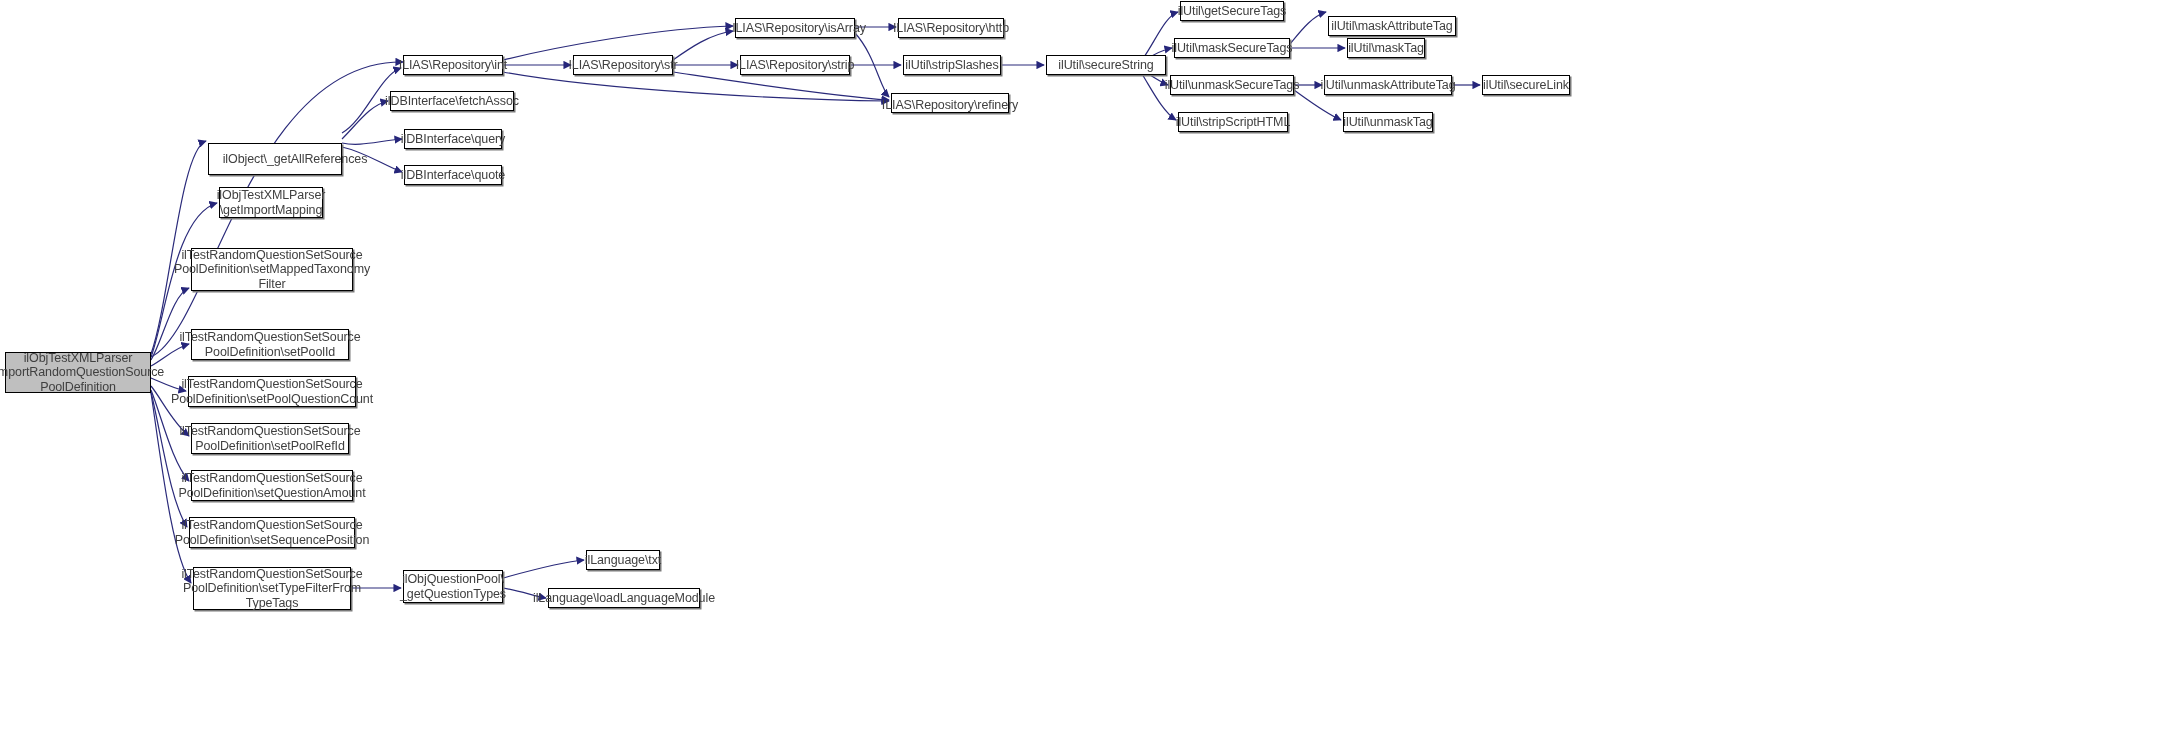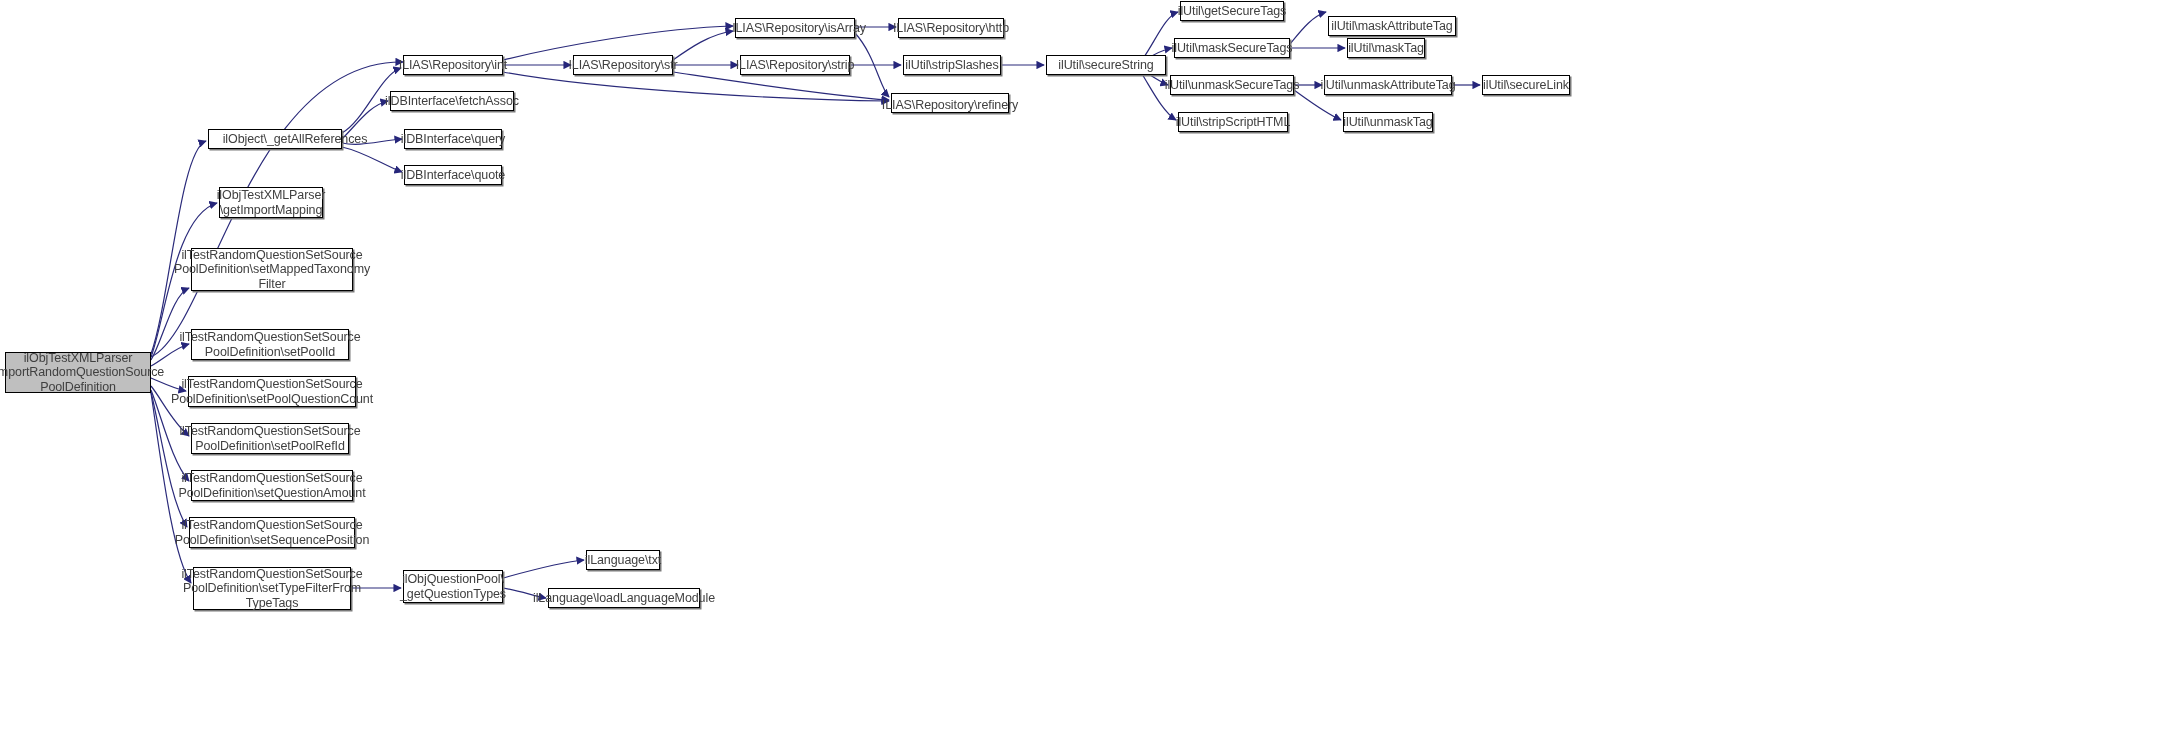--- a/index.html
+++ b/index.html
@@ -76,21 +76,21 @@
         <path d="M1452,85 L1480,85" fill="none" stroke="#2a2a7a" stroke-width="1.2" marker-end="url(#arrow)"></path>
         <path d="M351,588 L401,588" fill="none" stroke="#2a2a7a" stroke-width="1.2" marker-end="url(#arrow)"></path>
         <path d="M503,578 C525,572 560,562 584,560" fill="none" stroke="#2a2a7a" stroke-width="1.2" marker-end="url(#arrow)"></path>
         <path d="M503,588 C520,591 535,596 546,598" fill="none" stroke="#2a2a7a" stroke-width="1.2" marker-end="url(#arrow)"></path>
       </g>
   </svg>
   <div id="node-layer">
       <div class="node root" style="left: 5px; top: 352px; width: 146px; height: 41px;"><span>ilObjTestXMLParser
 \importRandomQuestionSource
 PoolDefinition</span></div>
-      <div class="node" style="left: 208px; top: 129px; width: 134px; height: 20px; padding-left: 40px;"><span>ilObject\_getAllReferences</span></div>
+      <div class="node" style="left: 208px; top: 143px; width: 134px; height: 32px; padding-left: 40px;"><span>ilObject\_getAllReferences</span></div>
       <div class="node" style="left: 219px; top: 187px; width: 104px; height: 31px;"><span>ilObjTestXMLParser
 \getImportMapping</span></div>
       <div class="node" style="left: 191px; top: 248px; width: 162px; height: 43px;"><span>ilTestRandomQuestionSetSource
 PoolDefinition\setMappedTaxonomy
 Filter</span></div>
       <div class="node" style="left: 191px; top: 329px; width: 158px; height: 31px;"><span>ilTestRandomQuestionSetSource
 PoolDefinition\setPoolId</span></div>
       <div class="node" style="left: 188px; top: 376px; width: 168px; height: 31px;"><span>ilTestRandomQuestionSetSource
 PoolDefinition\setPoolQuestionCount</span></div>
       <div class="node" style="left: 191px; top: 423px; width: 158px; height: 31px;"><span>ilTestRandomQuestionSetSource

